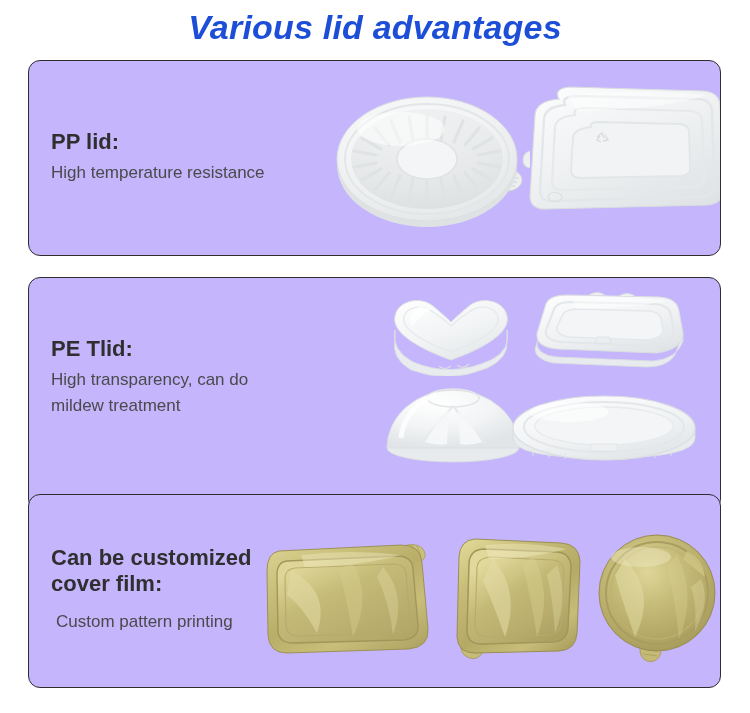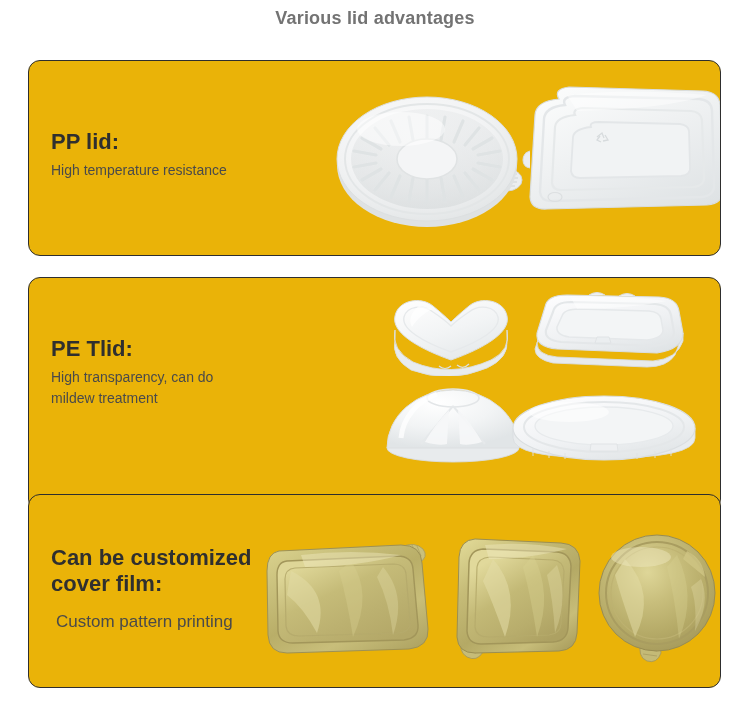--- a/index.html
+++ b/index.html
@@ -16,56 +16,57 @@
     position: relative;
   }
 
   
   .page-title {
     position: absolute;
     top: 8px;
     left: 0;
     width: 750px;
     text-align: center;
-    font-size: 18px;
+    font-size: 34px;
     font-weight: bold;
-    color: #737373;
+    color: #1d4ed8;
     letter-spacing: 0.2px;
+    font-style: italic;
   }
 
   
   .panel {
     position: absolute;
     left: 28px;
     width: 693px;
     border: 1.5px solid #2e2e2e;
     border-radius: 12px;
     box-sizing: border-box;
-    background: #eab308;
+    background: #c4b5fd;
     overflow: hidden;
   }
   #panel-1 { top: 60px;  height: 196px; }
   #panel-2 { top: 277px; height: 234px; }
   #panel-3 { top: 494px; height: 194px; }
 
   .panel-text {
     position: absolute;
     left: 22px;
     z-index: 5;
   }
   .panel-heading {
     font-size: 22px;
     font-weight: bold;
     color: #2f2f2f;
     line-height: 1.16;
     margin: 0 0 5px 0;
     white-space: pre-line;
   }
   .panel-sub {
-    font-size: 14px;
+    font-size: 17px;
     font-weight: normal;
     color: #4a4a4a;
     line-height: 1.55;
     margin: 0;
     white-space: pre-line;
   }
 
   #panel-1 .panel-text { top: 68px; }
   #panel-2 .panel-text { top: 58px; }
   #panel-3 .panel-text { top: 50px; }

